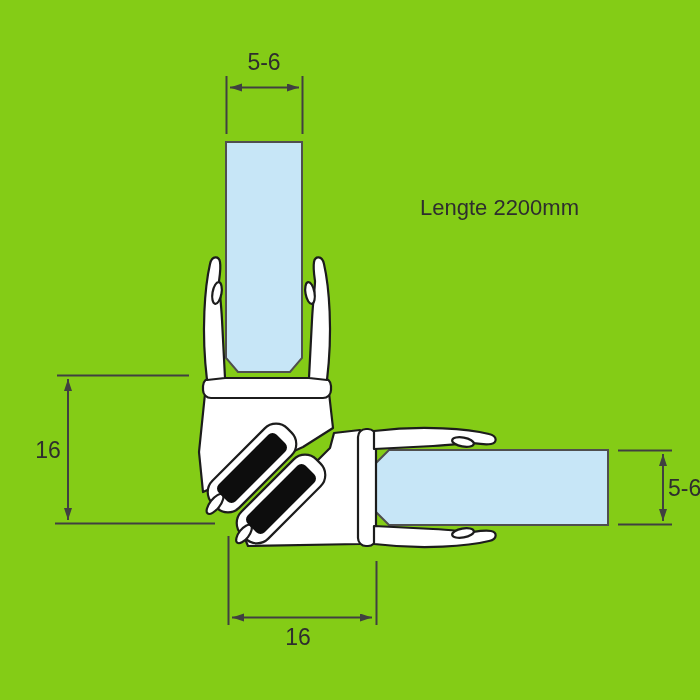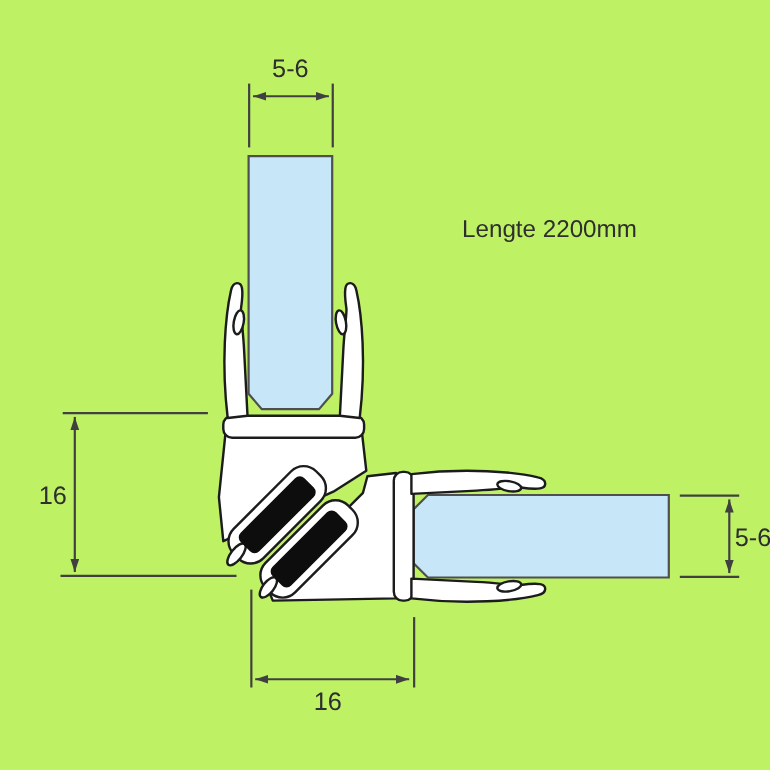--- a/index.html
+++ b/index.html
@@ -2,21 +2,21 @@
 <html><head>
 <meta charset="utf-8">
 <style>
   html,body{margin:0;padding:0;}
   body{
     width:700px;height:700px;
     background:#ffffff;
     font-family:"Liberation Sans","DejaVu Sans",sans-serif;
     overflow:hidden;
   }
-  .stage{position:relative;width:700px;height:700px;background:#bef264;}
+  .stage{position:relative;width:700px;height:700px;background:#84cc16;}
   svg{display:block;}
   .profile{
     fill:#ffffff;
     stroke:#1c1c1c;
     stroke-width:2.2;
     stroke-linejoin:round;
     stroke-linecap:round;
   }
   .glass{
     stroke:#4f4f4f;

